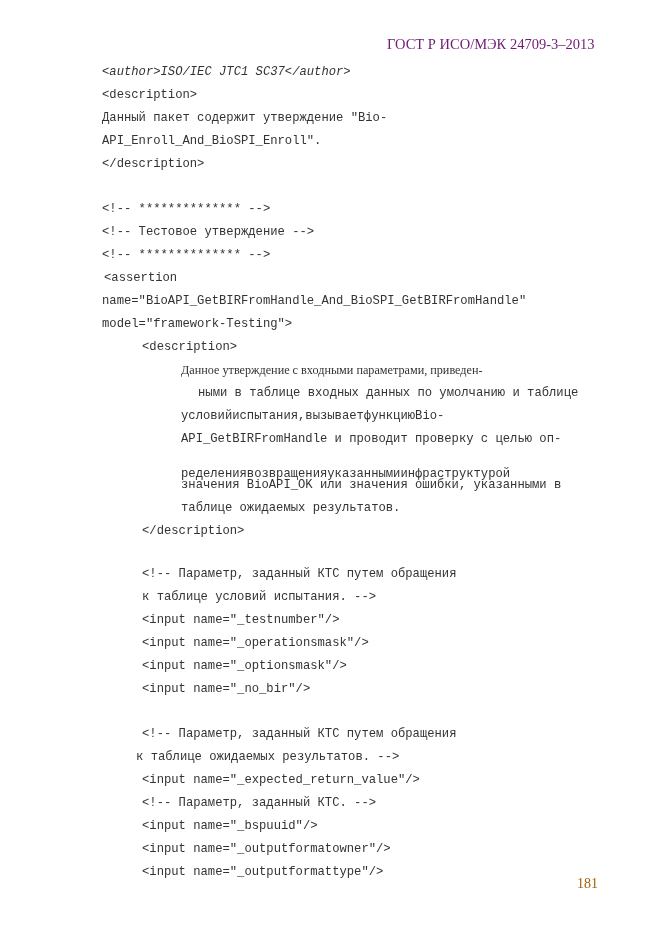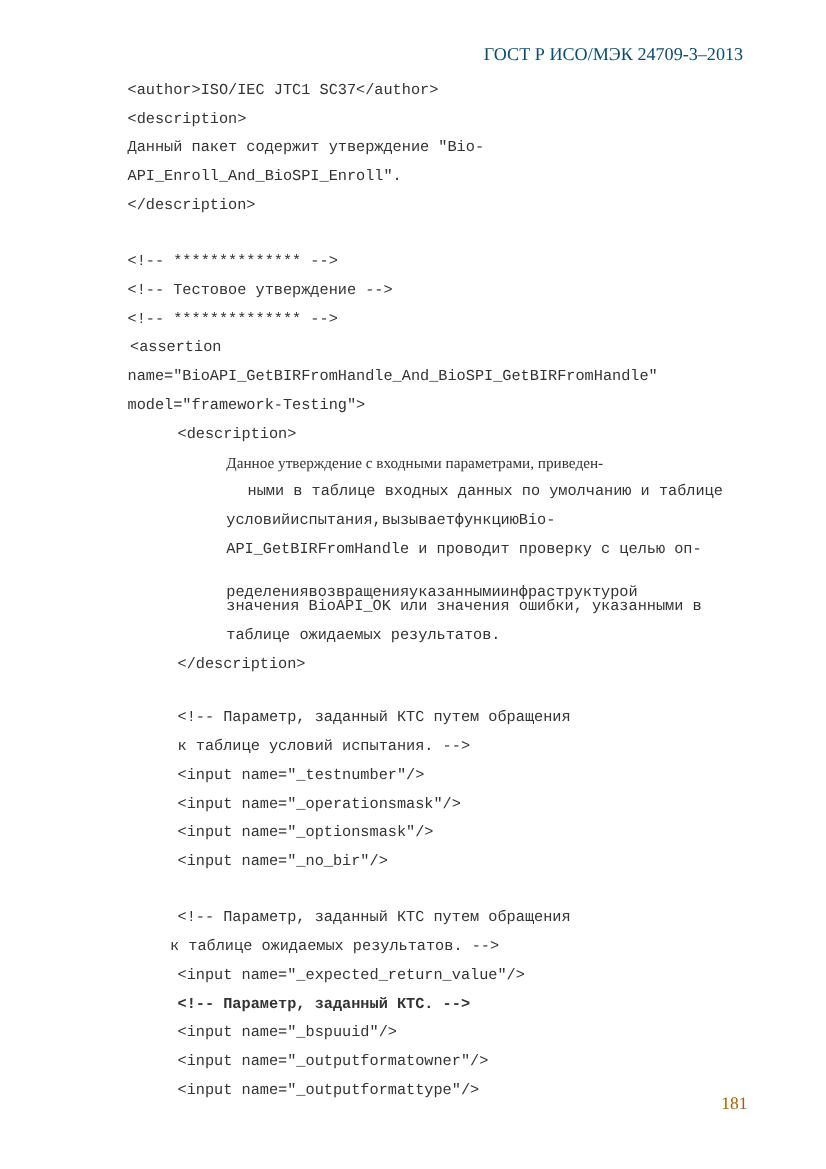--- a/index.html
+++ b/index.html
@@ -1,19 +1,19 @@
 <!DOCTYPE html>
 <html><head>
 <meta charset="utf-8">
 <style>
   html, body { margin: 0; padding: 0; background: #ffffff; }
   body { width: 661px; height: 935px; position: relative; overflow: hidden; }
   .header {
     position: absolute; left: 387px; top: 36px;
-    font-family: "Liberation Serif", serif; font-size: 14.5px; color: #0c4a6e;
+    font-family: "Liberation Serif", serif; font-size: 14.5px; color: #701a75;
     white-space: nowrap;
   }
   .code-block {
     position: absolute; left: 0; top: 0; width: 661px;
     font-family: "Liberation Mono", monospace; font-size: 12.2px; color: #333333;
   }
   .line {
     position: absolute; white-space: pre; line-height: 16px; height: 16px;
   }
   .justified {
@@ -24,21 +24,21 @@
     font-family: "Liberation Serif", serif; font-size: 14px; color: #a16207;
   }
 </style>
 </head>
 <body>
 
 <div>
   <div class="header">ГОСТ Р ИСО/МЭК 24709-3–2013</div>
 
   <div class="code-block" id="code-block">
-      <div class="line" style="left: 102px; top: 64px;">&lt;author&gt;ISO/IEC JTC1 SC37&lt;/author&gt;</div>
+      <div class="line" style="left: 102px; top: 64px; font-style: italic;">&lt;author&gt;ISO/IEC JTC1 SC37&lt;/author&gt;</div>
       <div class="line" style="left: 102px; top: 87px;">&lt;description&gt;</div>
       <div class="line" style="left: 102px; top: 110px;">Данный пакет содержит утверждение "Bio-</div>
       <div class="line" style="left: 102px; top: 133px;">API_Enroll_And_BioSPI_Enroll".</div>
       <div class="line" style="left: 102px; top: 156px;">&lt;/description&gt;</div>
       <div class="line" style="left: 102px; top: 201px;">&lt;!-- ************** --&gt;</div>
       <div class="line" style="left: 102px; top: 224px;">&lt;!-- Тестовое утверждение --&gt;</div>
       <div class="line" style="left: 102px; top: 247px;">&lt;!-- ************** --&gt;</div>
       <div class="line" style="left: 104px; top: 270px;">&lt;assertion</div>
       <div class="line" style="left: 102px; top: 293px;">name="BioAPI_GetBIRFromHandle_And_BioSPI_GetBIRFromHandle"</div>
       <div class="line" style="left: 102px; top: 316px;">model="framework-Testing"&gt;</div>
@@ -53,20 +53,20 @@
       <div class="line" style="left: 142px; top: 523px;">&lt;/description&gt;</div>
       <div class="line" style="left: 142px; top: 566px;">&lt;!-- Параметр, заданный КТС путем обращения</div>
       <div class="line" style="left: 142px; top: 589px;">к таблице условий испытания. --&gt;</div>
       <div class="line" style="left: 142px; top: 612px;">&lt;input name="_testnumber"/&gt;</div>
       <div class="line" style="left: 142px; top: 635px;">&lt;input name="_operationsmask"/&gt;</div>
       <div class="line" style="left: 142px; top: 658px;">&lt;input name="_optionsmask"/&gt;</div>
       <div class="line" style="left: 142px; top: 681px;">&lt;input name="_no_bir"/&gt;</div>
       <div class="line" style="left: 142px; top: 726px;">&lt;!-- Параметр, заданный КТС путем обращения</div>
       <div class="line" style="left: 136px; top: 749px;">к таблице ожидаемых результатов. --&gt;</div>
       <div class="line" style="left: 142px; top: 772px;">&lt;input name="_expected_return_value"/&gt;</div>
-      <div class="line" style="left: 142px; top: 795px; font-weight: bold;">&lt;!-- Параметр, заданный КТС. --&gt;</div>
+      <div class="line" style="left: 142px; top: 795px;">&lt;!-- Параметр, заданный КТС. --&gt;</div>
       <div class="line" style="left: 142px; top: 818px;">&lt;input name="_bspuuid"/&gt;</div>
       <div class="line" style="left: 142px; top: 841px;">&lt;input name="_outputformatowner"/&gt;</div>
       <div class="line" style="left: 142px; top: 864px;">&lt;input name="_outputformattype"/&gt;</div>
     </div>
 
   <div class="page-number">181</div>
 </div>
 
 </body></html>

